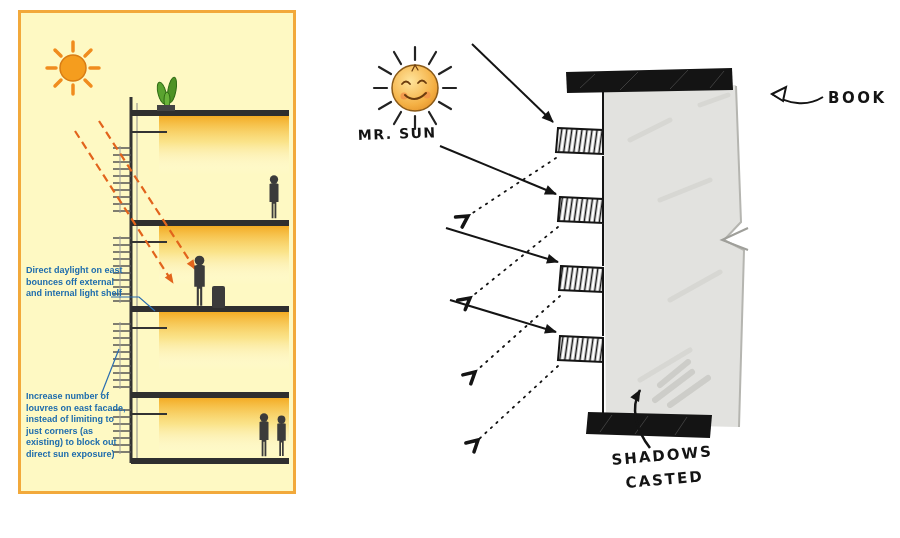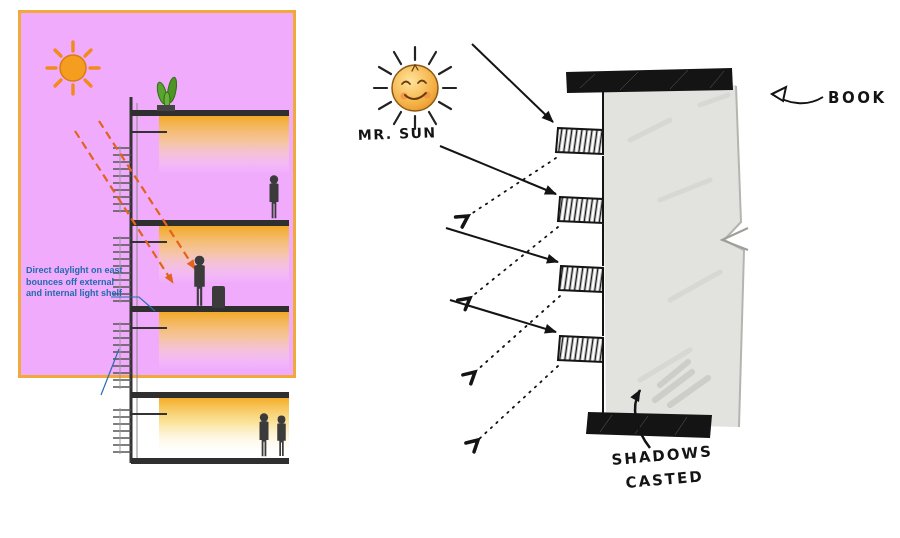--- a/index.html
+++ b/index.html
@@ -1,20 +1,20 @@
 <!DOCTYPE html>
 <html><head>
 <meta charset="utf-8">
 <style>
   html,body{margin:0;padding:0;background:#ffffff;font-family:"Liberation Sans",sans-serif;}
   #canvas{position:relative;width:900px;height:538px;background:#ffffff;overflow:hidden;}
 
   
-  #left-panel{position:absolute;left:18px;top:10px;width:278px;height:368px;
-    border:3px solid #f2a93b;background:#f0abfc;box-sizing:border-box;}
+  #left-panel{position:absolute;left:18px;top:10px;width:278px;height:484px;
+    border:3px solid #f2a93b;background:#fef9c3;box-sizing:border-box;}
   #left-panel svg{position:absolute;left:0;top:0;}
   .annotation{position:absolute;color:#1e6cad;font-size:9px;line-height:1.28;
     font-weight:bold;font-family:"Liberation Sans",sans-serif;}
   #annotation-daylight{left:5px;top:252px;width:100px;}
   #annotation-louvres{left:5px;top:378px;width:106px;}
 
   
   #right-sketch{position:absolute;left:320px;top:0;width:580px;height:538px;}
   .hand{font-family:"DejaVu Sans",sans-serif;font-weight:bold;fill:#141414;}
 </style>
@@ -105,20 +105,21 @@
         <use href="#person" x="252" y="402" width="17" height="43"></use>
       </g>
 
       <g stroke="#2a6db0" stroke-width="1.2" fill="none">
         <polyline points="90,284 118,284 134,298"></polyline>
         <line x1="80" y1="382" x2="98" y2="336"></line>
       </g>
     </svg>
 
     <div id="annotation-daylight" class="annotation">Direct daylight on east bounces off external and internal light shelf</div>
+    <div id="annotation-louvres" class="annotation">Increase number of louvres on east facade, instead of limiting to just corners (as existing) to block out direct sun exposure)</div>
   </div>
 
   <svg id="right-sketch" width="580" height="538" viewBox="0 0 580 538">
     <defs>
       <radialGradient id="sunGrad" cx="0.4" cy="0.35" r="0.8">
         <stop offset="0" stop-color="#ffe49c"></stop>
         <stop offset="0.65" stop-color="#f4b044"></stop>
         <stop offset="1" stop-color="#e08a22"></stop>
       </radialGradient>
       <pattern id="hatch" width="5" height="12" patternUnits="userSpaceOnUse" patternTransform="rotate(8)">

